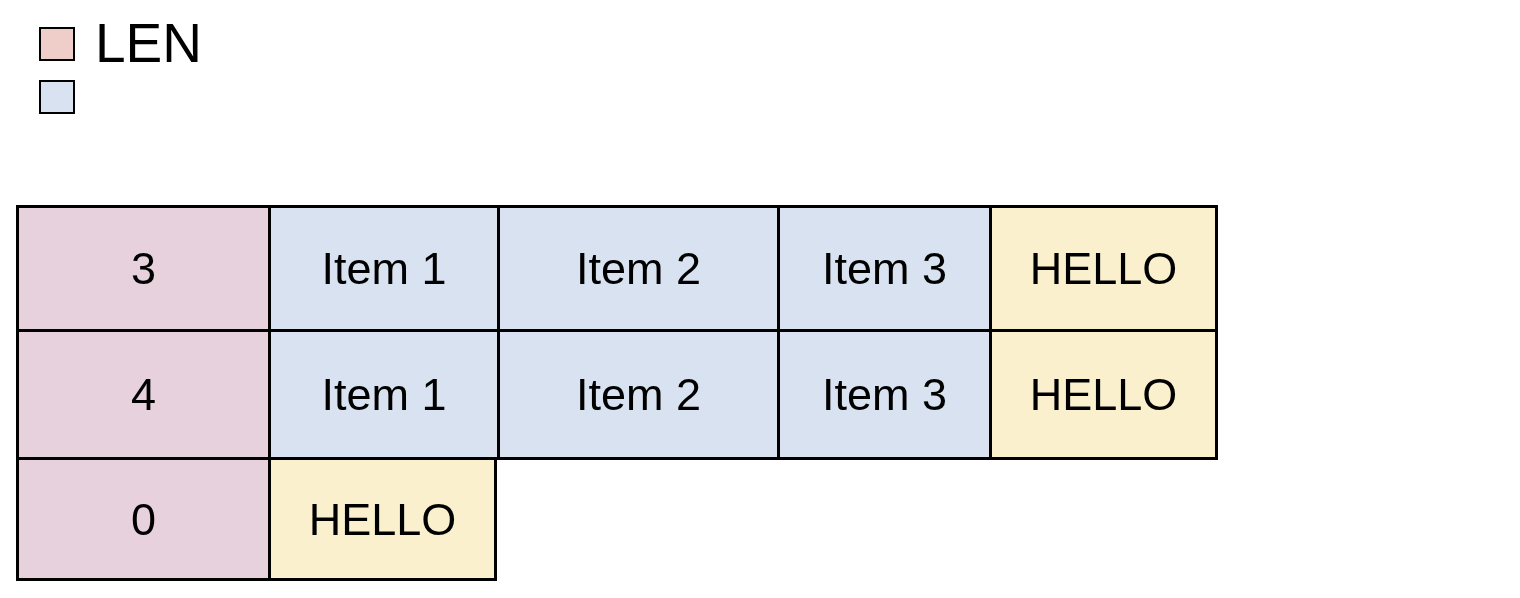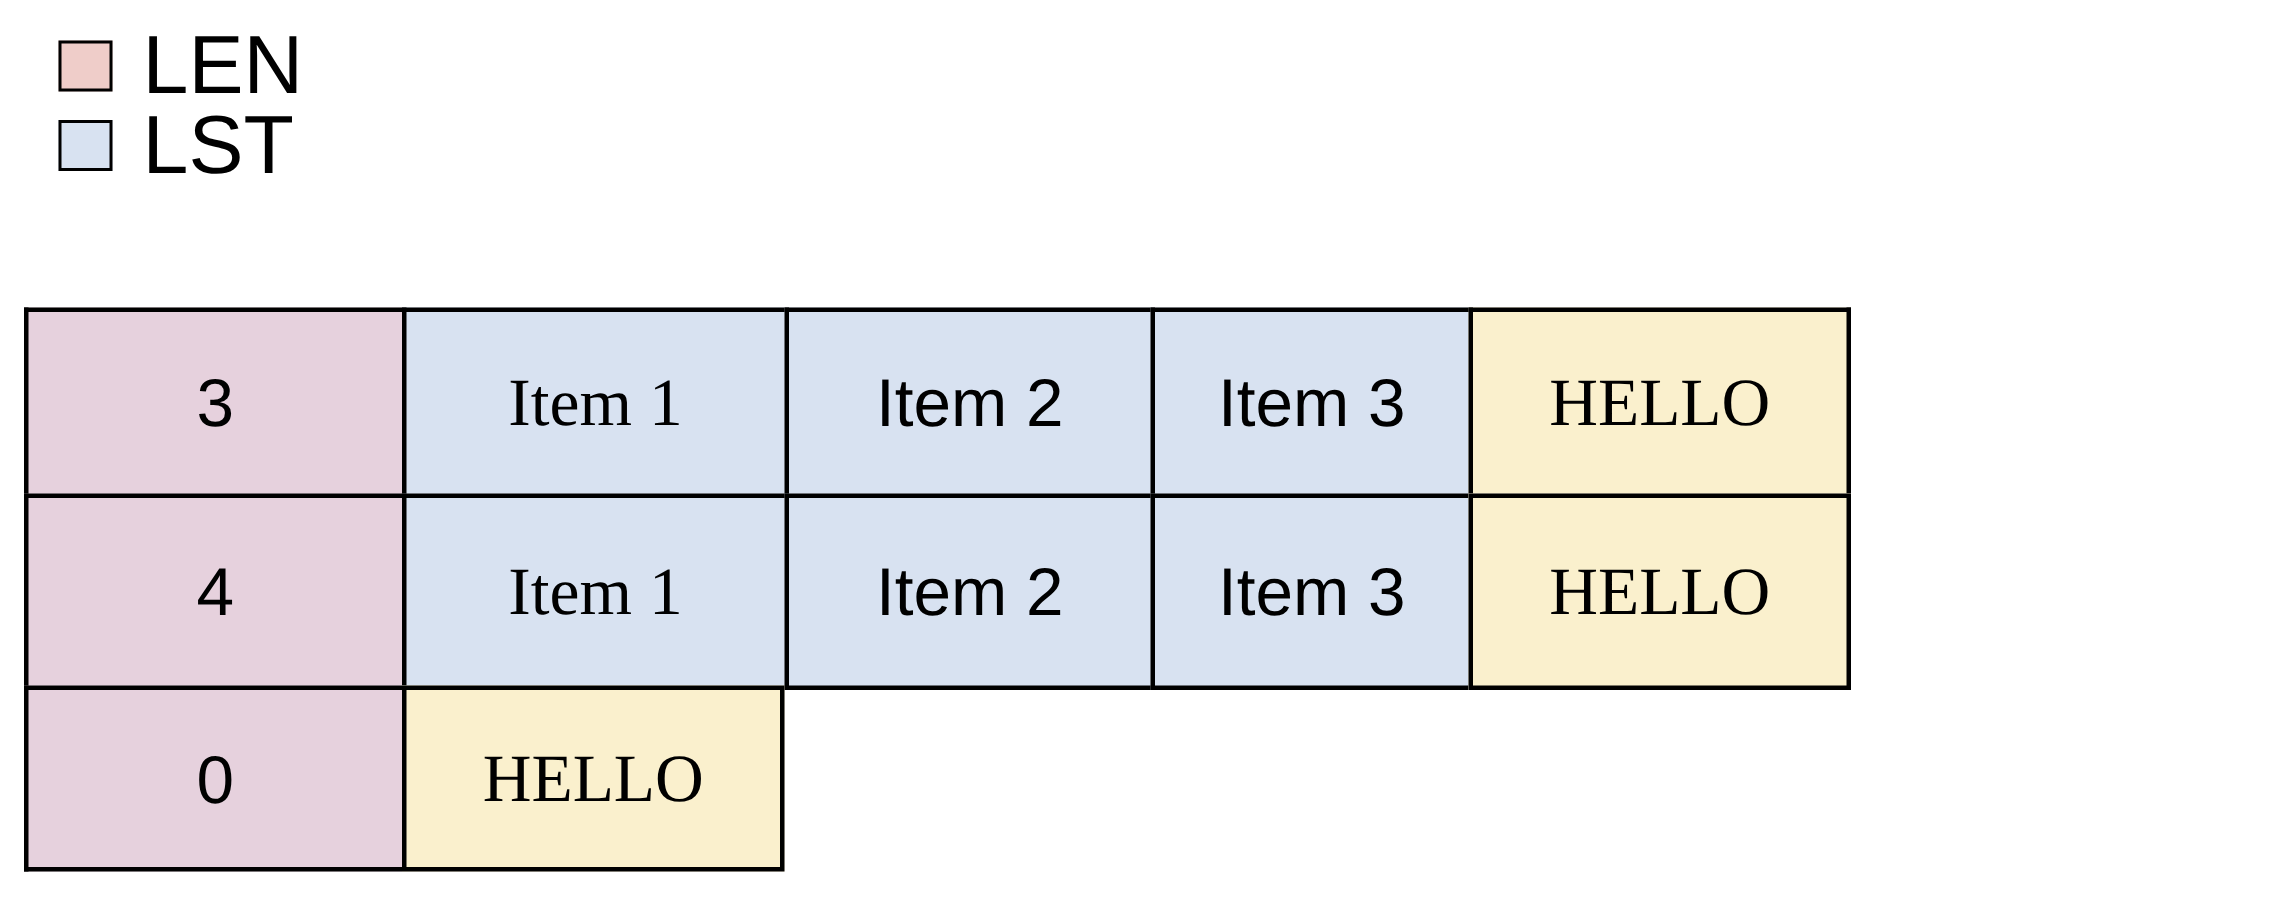--- a/index.html
+++ b/index.html
@@ -40,37 +40,36 @@
     height:100%;
   }
   .row.r2 .cell.bb{height:131px;}
   .row.r3 .cell{height:124px;}
   .cell.br{border-right:3px solid var(--border);}
   .cell.bb{border-bottom:3px solid var(--border);}
   .cell.len{background:var(--len-cell);}
   .cell.lst{background:var(--lst);}
   .cell.fld{background:var(--fld);}
   .w252{width:252px;}
-  .w248{width:255px;font-family:Liberation Serif, serif;}
-  .w244{width:244px;}
+  .w248{width:229px;}
+  .w244{width:280px;}
   .w246{width:212px;}
 </style>
 </head>
 <body>
 
 <div class="canvas">
 
   <div class="legend">
     <div class="legend-item">
       <span class="swatch len"></span>
       <span class="legend-label">LEN</span>
     </div>
     <div class="legend-item">
       <span class="swatch lst"></span>
-      <span class="legend-label">LST</span>
     </div>
   </div>
 
   <div class="table">
 
     <div class="row r1">
       <div class="cell len w252">3</div>
       <div class="cell lst w248">Item 1</div>
       <div class="cell lst w244">Item 2</div>
       <div class="cell lst w246">Item 3</div>

